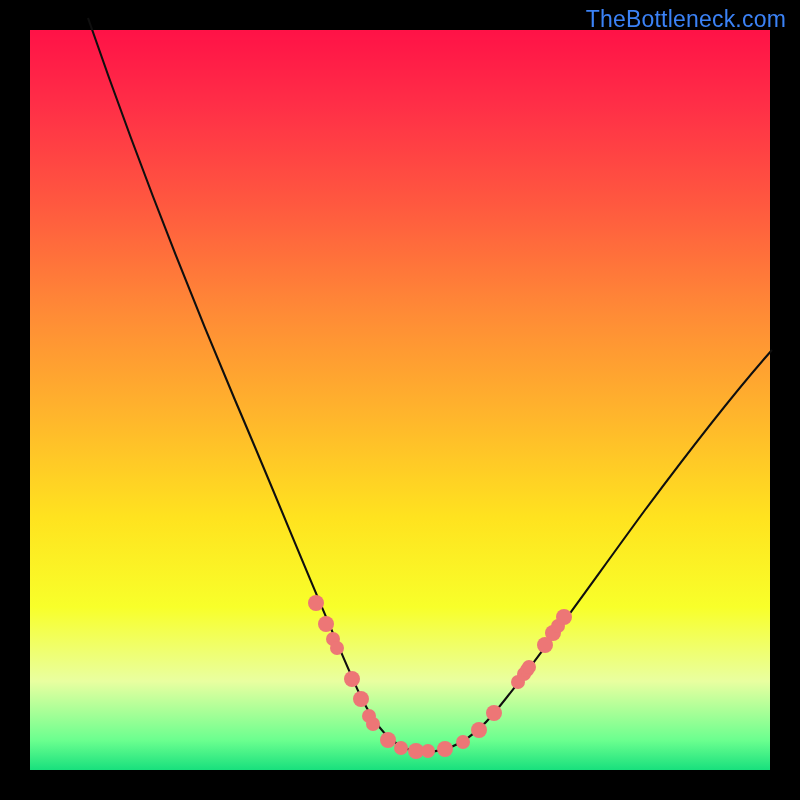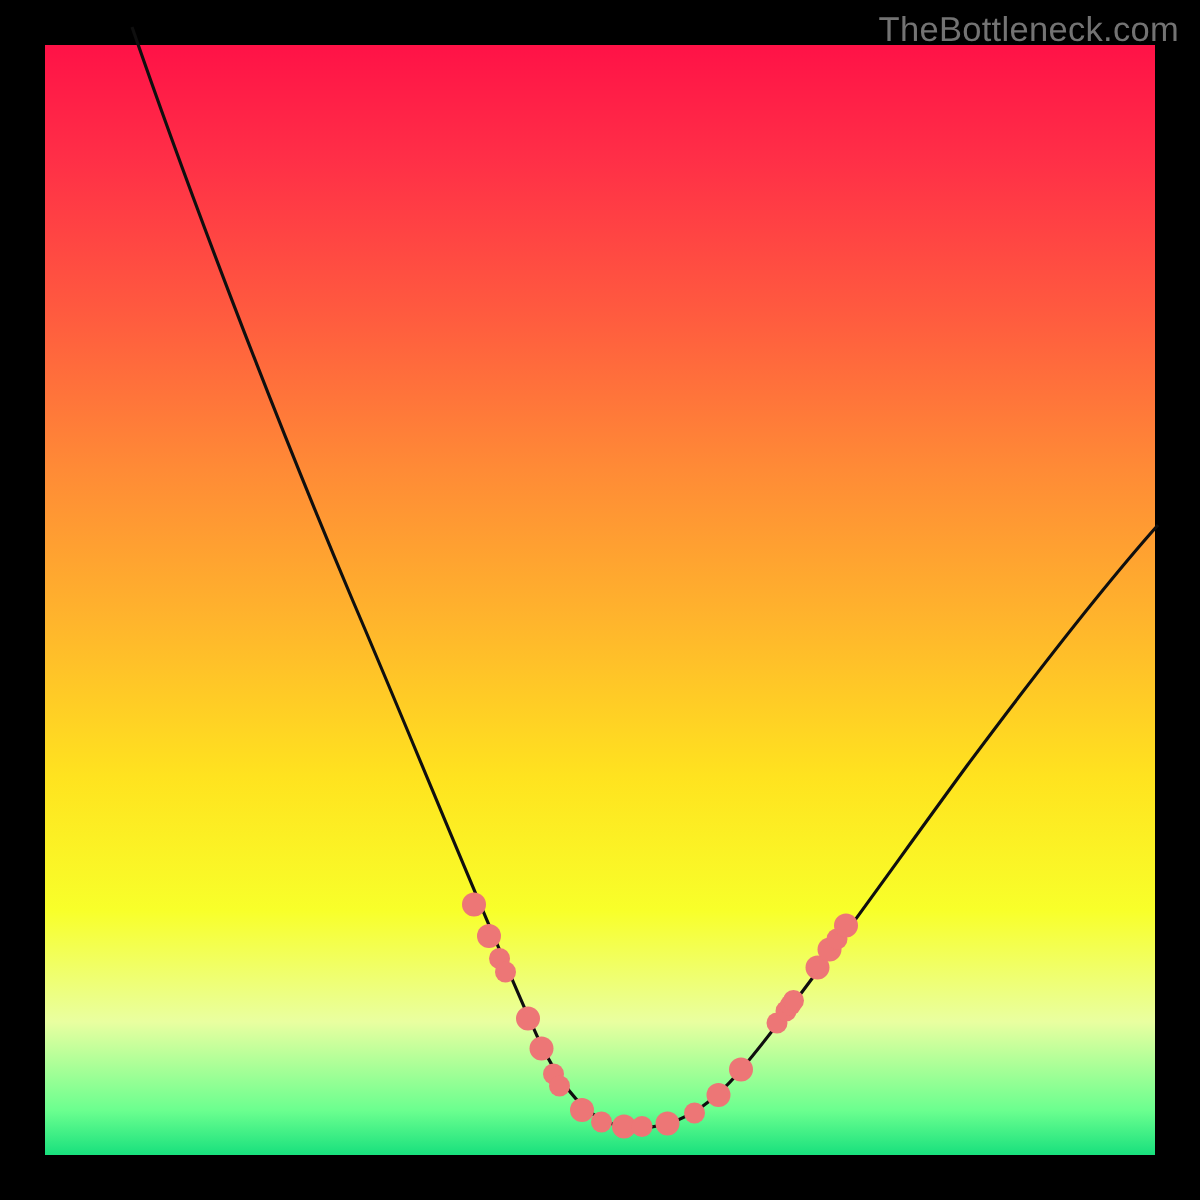--- a/index.html
+++ b/index.html
@@ -35,21 +35,21 @@
       #f8ff2a 78%,
       #e9ffa0 88%,
       #6bff8f 96%,
       #18e07d 100%
     );
   }
   .watermark {
     position: absolute;
     top: 6px;
     right: 14px;
-    color: #737373;
+    color: #3b82f6;
     font-size: 23px;
     font-weight: 500;
     letter-spacing: 0.2px;
     user-select: none;
   }
   svg.curve {
     position: absolute;
     left: 0;
     top: 0;
     width: 740px;

